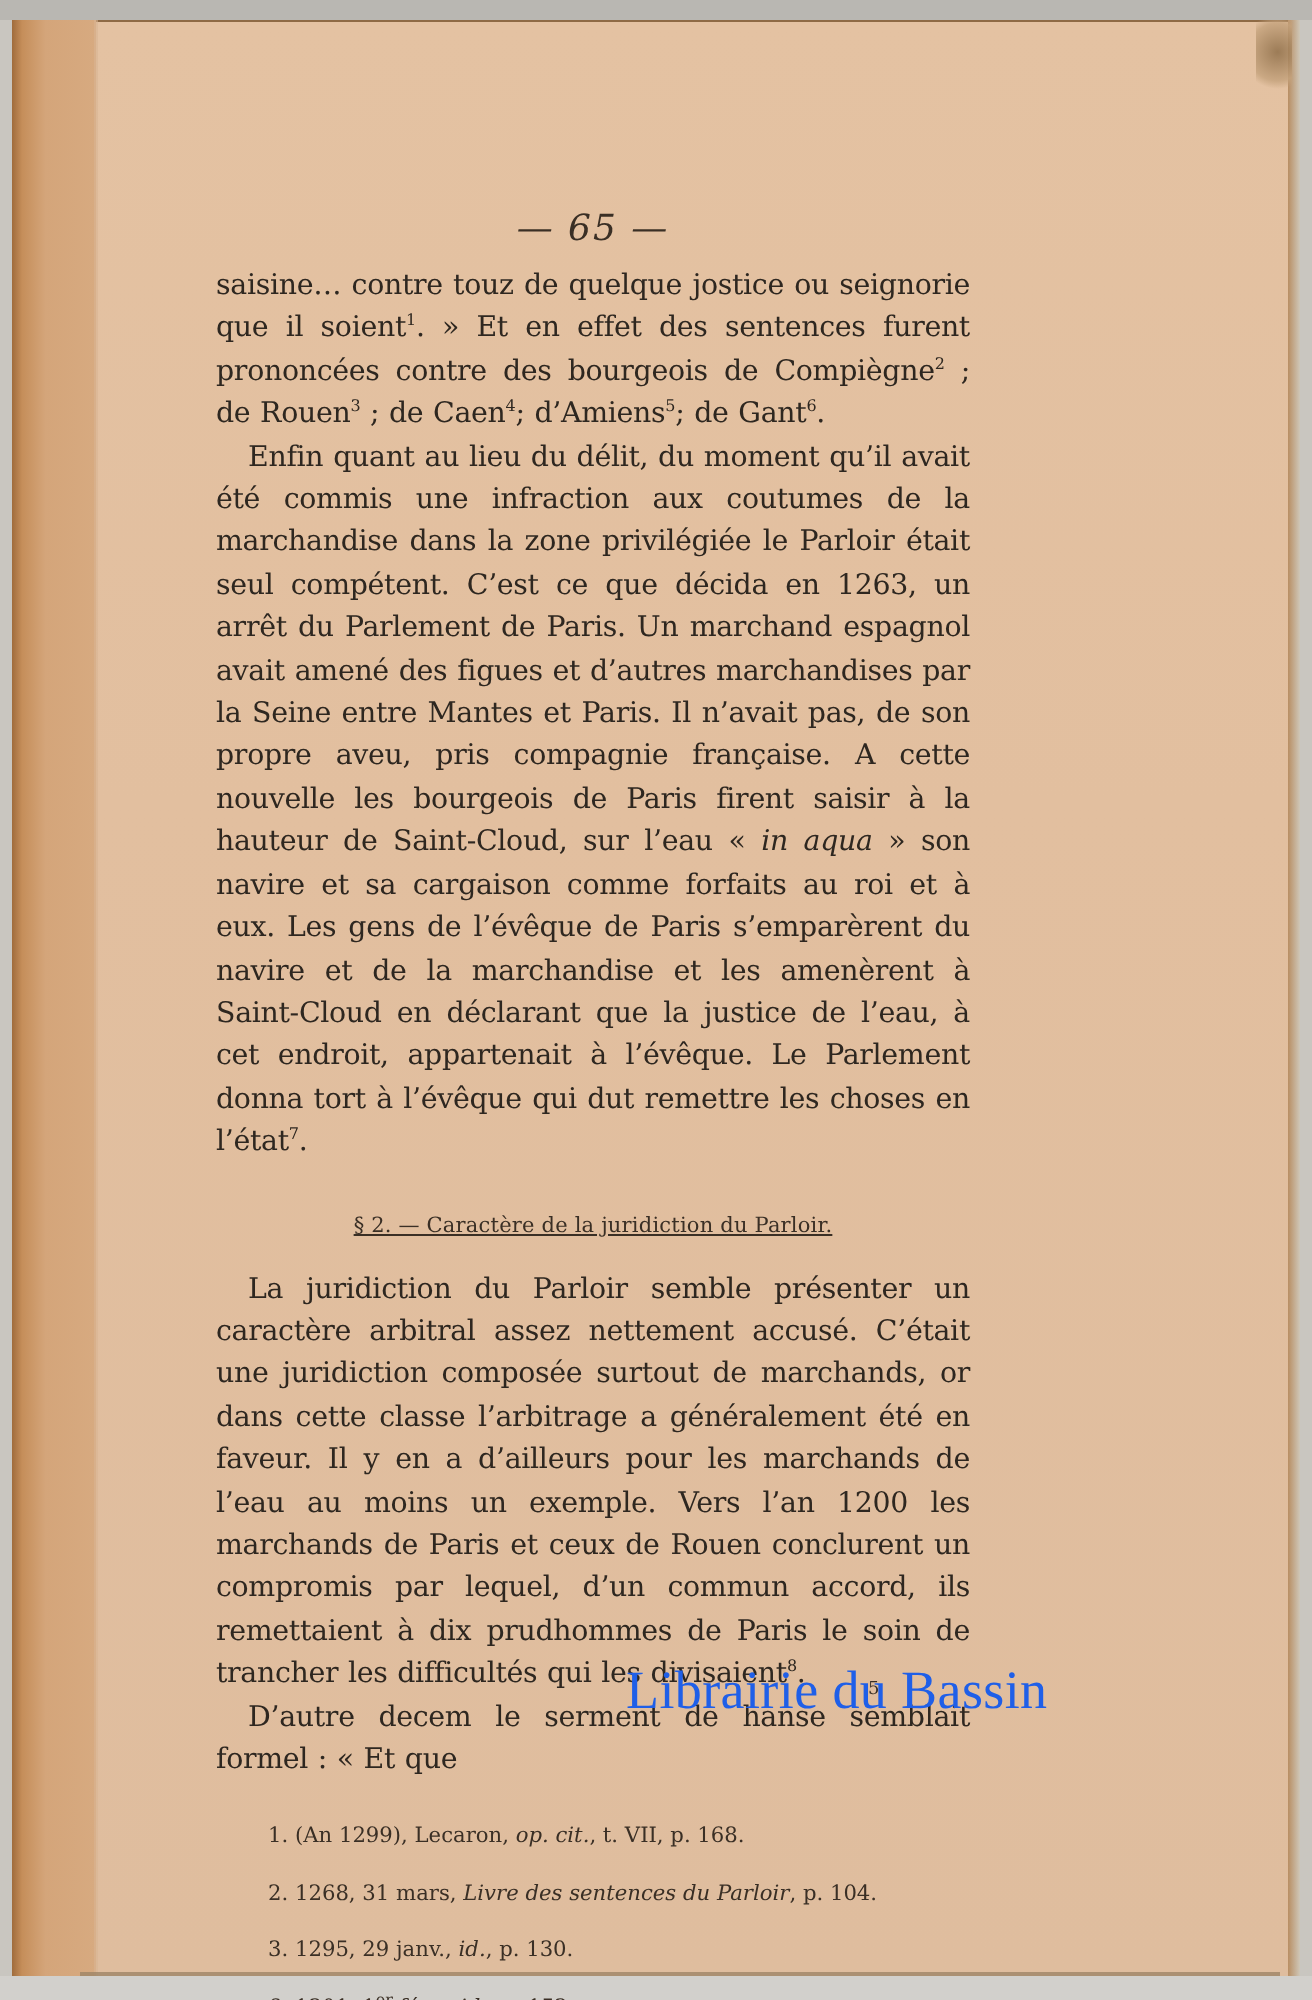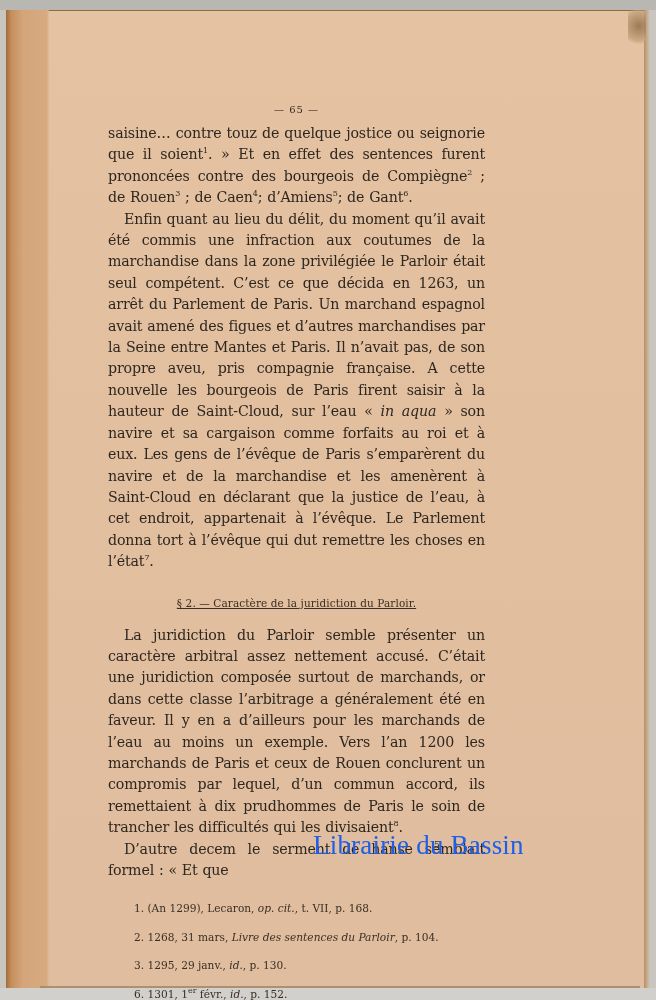--- a/index.html
+++ b/index.html
@@ -34,22 +34,23 @@
   }
   .bottom-edge {
     position:absolute; left:40px; top:986px; width:600px; height:3px;
     background:#9d8466; opacity:0.8;
   }
   .content {
     position:absolute; left:108px; top:104px; width:377px;
     color:#2e2720;
   }
   .page-number {
-    text-align:center; font-size:10px; letter-spacing:1px; margin:0 0 8px 0;
+    text-align:center; font-size:18px; letter-spacing:1px; margin:0 0 8px 0;
     color:#3a2f25;
+    font-style:italic;
   }
   .para {
     font-size:14.2px; line-height:21.4px; text-align:justify; margin:0;
     letter-spacing:-0.15px; word-spacing:0.5px;
   }
   .para.indent { text-indent:16px; }
   sup { font-size:8px; line-height:0; vertical-align:super;text-align:right; }
   .section-heading {
     font-size:10.5px; text-align:center; margin:24px 0 16px 0; color:#3a2f25;
     letter-spacing:0.1px;

